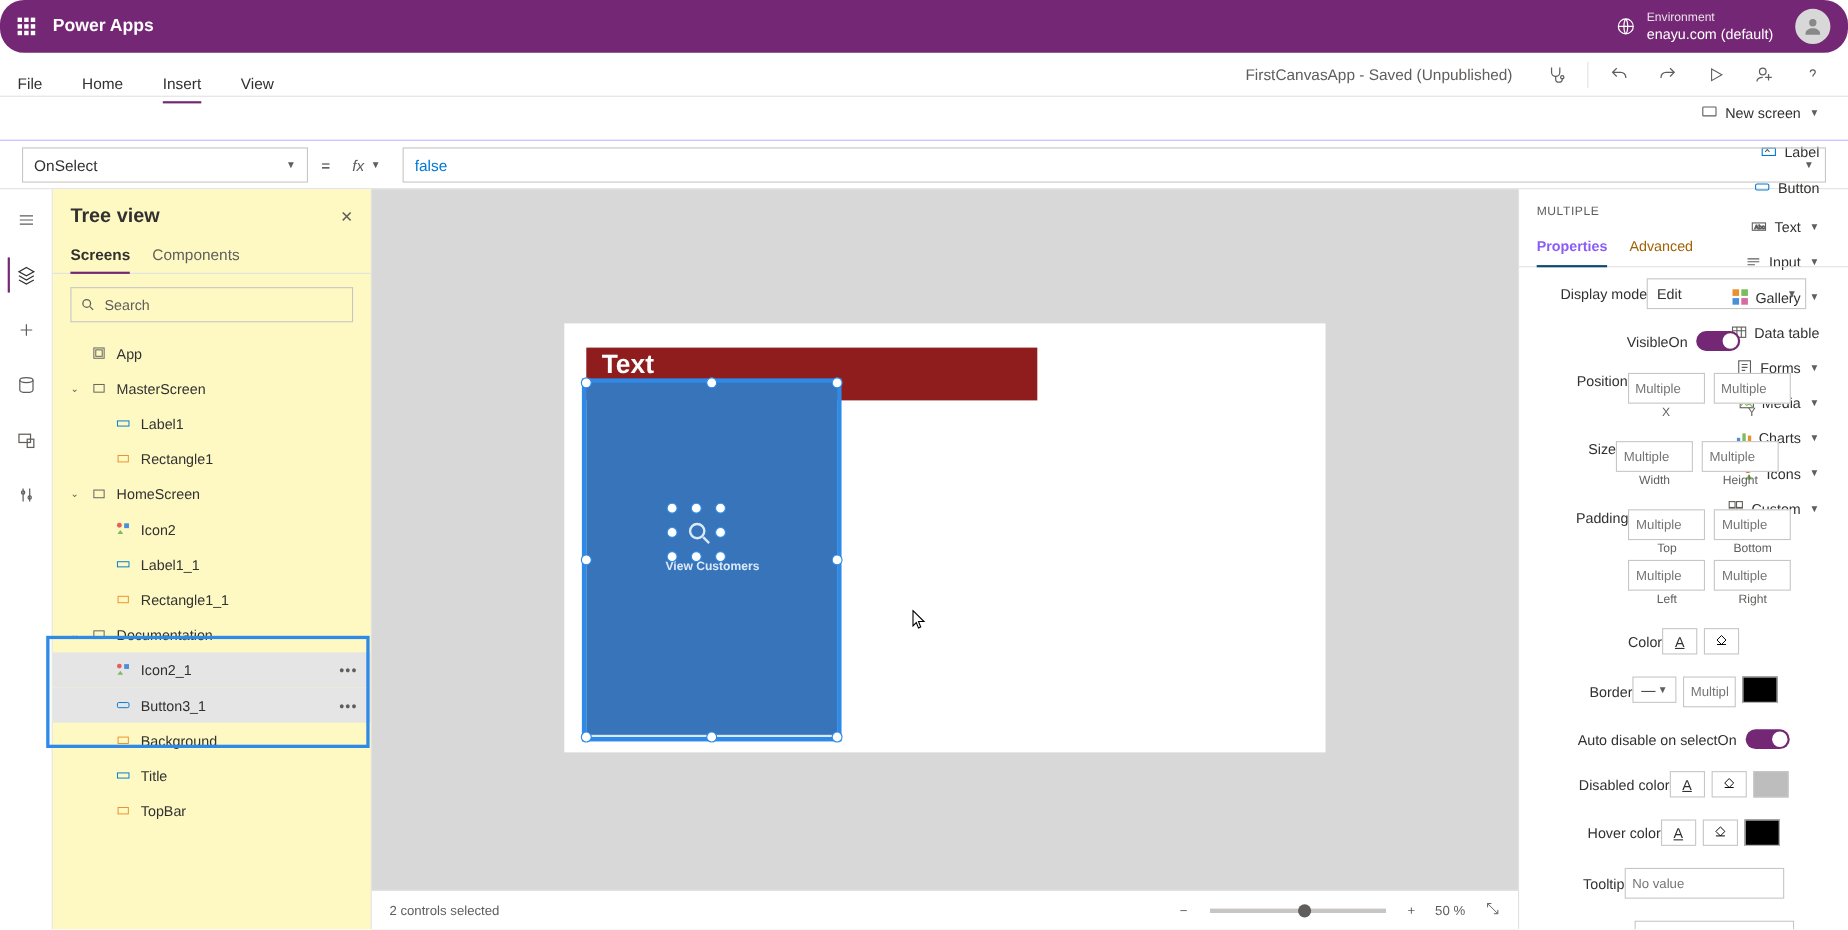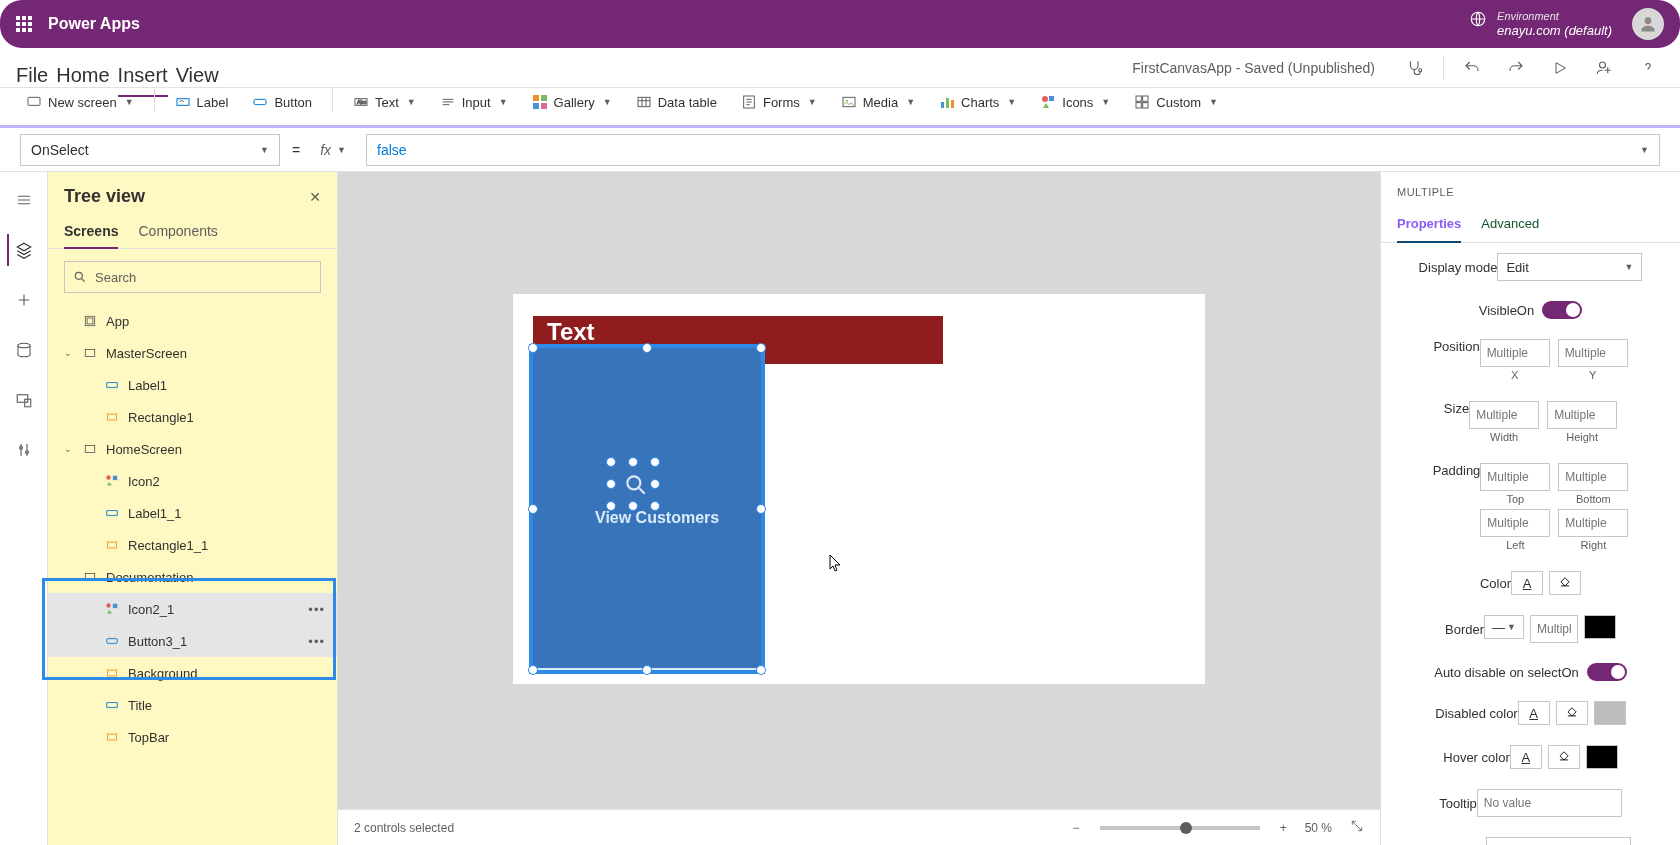--- a/index.html
+++ b/index.html
@@ -5,37 +5,37 @@
 * { margin: 0; padding: 0; box-sizing: border-box; font-family: "Segoe UI", sans-serif; }
 body { width: 1680px; height: 845px; overflow: hidden; background: #fff; position: relative; }
 
 
 .top-header { height: 48px; background: #742774; display: flex; align-items: center; padding: 0 16px; color: #fff; justify-content: space-between; border-radius: 22px; }
 .top-header-left { display: flex; align-items: center; gap: 16px; }
 .waffle { display: grid; grid-template-columns: repeat(3, 4px); grid-template-rows: repeat(3, 4px); gap: 2px; cursor: pointer; }
 .waffle div { background: #fff; }
 .brand { font-size: 16px; font-weight: 600; }
 .top-header-right { display: flex; align-items: center; gap: 20px; }
-.env-block { display: flex; align-items: flex-start; gap: 10px; font-size: 13px; font-style: italic; }
+.env-block { display: flex; align-items: center; gap: 10px; font-size: 13px; }
 .env-text { line-height: 1.2; }
 .env-label { font-size: 11px; opacity: .85; }
 .avatar { width: 32px; height: 32px; border-radius: 50%; background: #d8d8d8; display: flex; align-items: center; justify-content: center; color: #666; }
 
 
 .menu-bar { height: 40px; display: flex; align-items: center; padding: 0 16px; border-bottom: 1px solid #e1e1e1; justify-content: space-between; }
-.menu-left { display: flex; gap: 8px; font-size: 20px; color: #323130; margin-top: 17px; }
+.menu-left { display: flex; gap: 36px; font-size: 14px; color: #323130; margin-top: 17px; }
 .menu-item { cursor: pointer; padding: 8px 0; }
 .menu-item.active { font-weight: 400; border-bottom: 2px solid #742774; margin-bottom: -1px; }
 .menu-right { display: flex; align-items: center; gap: 12px; font-size: 14px; color: #605e5c; }
 .doc-title { margin-right: 12px; color: #605e5c; }
 .top-icon-btn { width: 32px; height: 32px; display: flex; align-items: center; justify-content: center; cursor: pointer; color: #605e5c; }
 .divider-v { width: 1px; height: 24px; background: #e1e1e1; }
 
 
-.ribbon { height: 40px; display: flex; align-items: flex-start; padding: 0 16px; gap: 4px; border-bottom: 3px solid #c4b5fd; font-size: 13px; color: #323130; }
+.ribbon { height: 40px; display: flex; align-items: flex-end; padding: 0 16px; gap: 4px; border-bottom: 1px solid #c4b5fd; font-size: 13px; color: #323130; flex-direction: column; }
 .ribbon-btn { display: flex; align-items: center; gap: 6px; padding: 6px 10px; cursor: pointer; border-radius: 2px; }
 .ribbon-sep { width: 1px; height: 24px; background: #e1e1e1; margin: 0 6px; }
 .ribbon .ico { width: 16px; height: 16px; display: inline-flex; align-items: center; justify-content: center; }
 .chev { font-size: 9px; color: #605e5c; margin-left: 2px; }
 
 
 .formula-bar { height: 44px; display: flex; align-items: center; padding: 0 20px; gap: 12px; border-bottom: 1px solid #e1e1e1; font-size: 14px; }
 .prop-dd { width: 260px; height: 32px; border: 1px solid #c8c6c4; display: flex; align-items: center; padding: 0 10px; justify-content: space-between; cursor: pointer; color: #323130; }
 .eq { color: #323130; }
 .fx { font-style: italic; color: #605e5c; padding: 0 8px; display: flex; align-items: center; gap: 4px; }
@@ -67,34 +67,34 @@
 
 
 .canvas-area { flex: 1; background: #d8d8d8; position: relative; display: flex; align-items: center; justify-content: center; }
 .screen { width: 692px; height: 390px; background: #fff; position: relative; margin-bottom: 40px; }
 .topbar { position: absolute; top: 22px; left: 20px; width: 410px; height: 48px; background: #8f1d1d; color: #fff; font-size: 24px; padding-left: 14px; display: flex; align-items: flex-start; padding-top: 2px; font-weight: 600; }
 .blue-rect { position: absolute; top: 52px; left: 20px; width: 228px; height: 322px; background: #3b6fb0; }
 .selection { position: absolute; border: 4px solid #2e8ae6; pointer-events: none; }
 .sel-outer { top: 50px; left: 16px; width: 236px; height: 330px; background: rgba(46,138,230,.18); }
 .sel-handle { position: absolute; width: 10px; height: 10px; background: #fff; border: 1px solid #2e8ae6; border-radius: 50%; }
 .search-ico { position: absolute; top: 178px; left: 110px; color: #fff; }
-.view-label { position: absolute; top: 215px; left: 82px; color: #fff; font-size: 16px; font-weight: 600; }
+.view-label { position: absolute; top: 215px; left: 92px; color: #fff; font-size: 11px; font-weight: 600; }
 .cursor-fake { position: absolute; top: 260px; left: 316px; font-size: 13px; color: #000; }
 
 
 .canvas-footer { position: absolute; bottom: 0; left: 0; right: 0; height: 36px; border-top: 1px solid #e1e1e1; background: #fff; display: flex; align-items: center; justify-content: space-between; padding: 0 16px; font-size: 12px; color: #605e5c; }
 .zoom-slider { width: 160px; height: 4px; background: #c8c6c4; margin: 0 12px; position: relative; }
 .zoom-thumb { position: absolute; width: 12px; height: 12px; background: #605e5c; border-radius: 50%; top: -4px; left: 50%; }
 .zoom-group { display: flex; align-items: center; gap: 8px; }
 
 
 .props { width: 300px; border-left: 1px solid #e1e1e1; display: flex; flex-direction: column; font-size: 13px; color: #323130; overflow-y: hidden; }
 .props-head { padding: 14px 16px 8px; font-size: 11px; letter-spacing: .5px; color: #605e5c; text-transform: uppercase; }
 .props-tabs { display: flex; gap: 20px; padding: 0 16px; border-bottom: 1px solid #e1e1e1; font-size: 13px; }
-.props-tab { padding: 10px 0; cursor: pointer; color: #14532d; }
+.props-tab { padding: 10px 0; cursor: pointer; color: #a16207; }
 .props-tab.active { font-weight: 700; color: #8b5cf6; border-bottom: 2px solid #0c4a6e; margin-bottom: -1px; }
 .prop-row { display: flex; align-items: center; justify-content: center; padding: 10px 16px; }
 .prop-row.tall { align-items: flex-start; }
 .prop-sep { height: 1px; background: #e1e1e1; margin: 0; }
 .prop-input { width: 70px; height: 28px; border: 1px solid #c8c6c4; font-size: 12px; padding: 0 6px; color: #a6a6a6; }
 .prop-input-wide { width: 145px; height: 28px; border: 1px solid #c8c6c4; font-size: 12px; padding: 0 6px; color: #6d28d9; }
 .two-col { display: flex; gap: 8px; }
 .sub-label { font-size: 11px; color: #605e5c; text-align: center; margin-top: 2px; }
 .toggle { width: 40px; height: 18px; background: #742774; border-radius: 9px; position: relative; cursor: pointer; }
 .toggle::after { content: ''; position: absolute; width: 14px; height: 14px; background: #fff; border-radius: 50%; top: 2px; right: 2px; }

